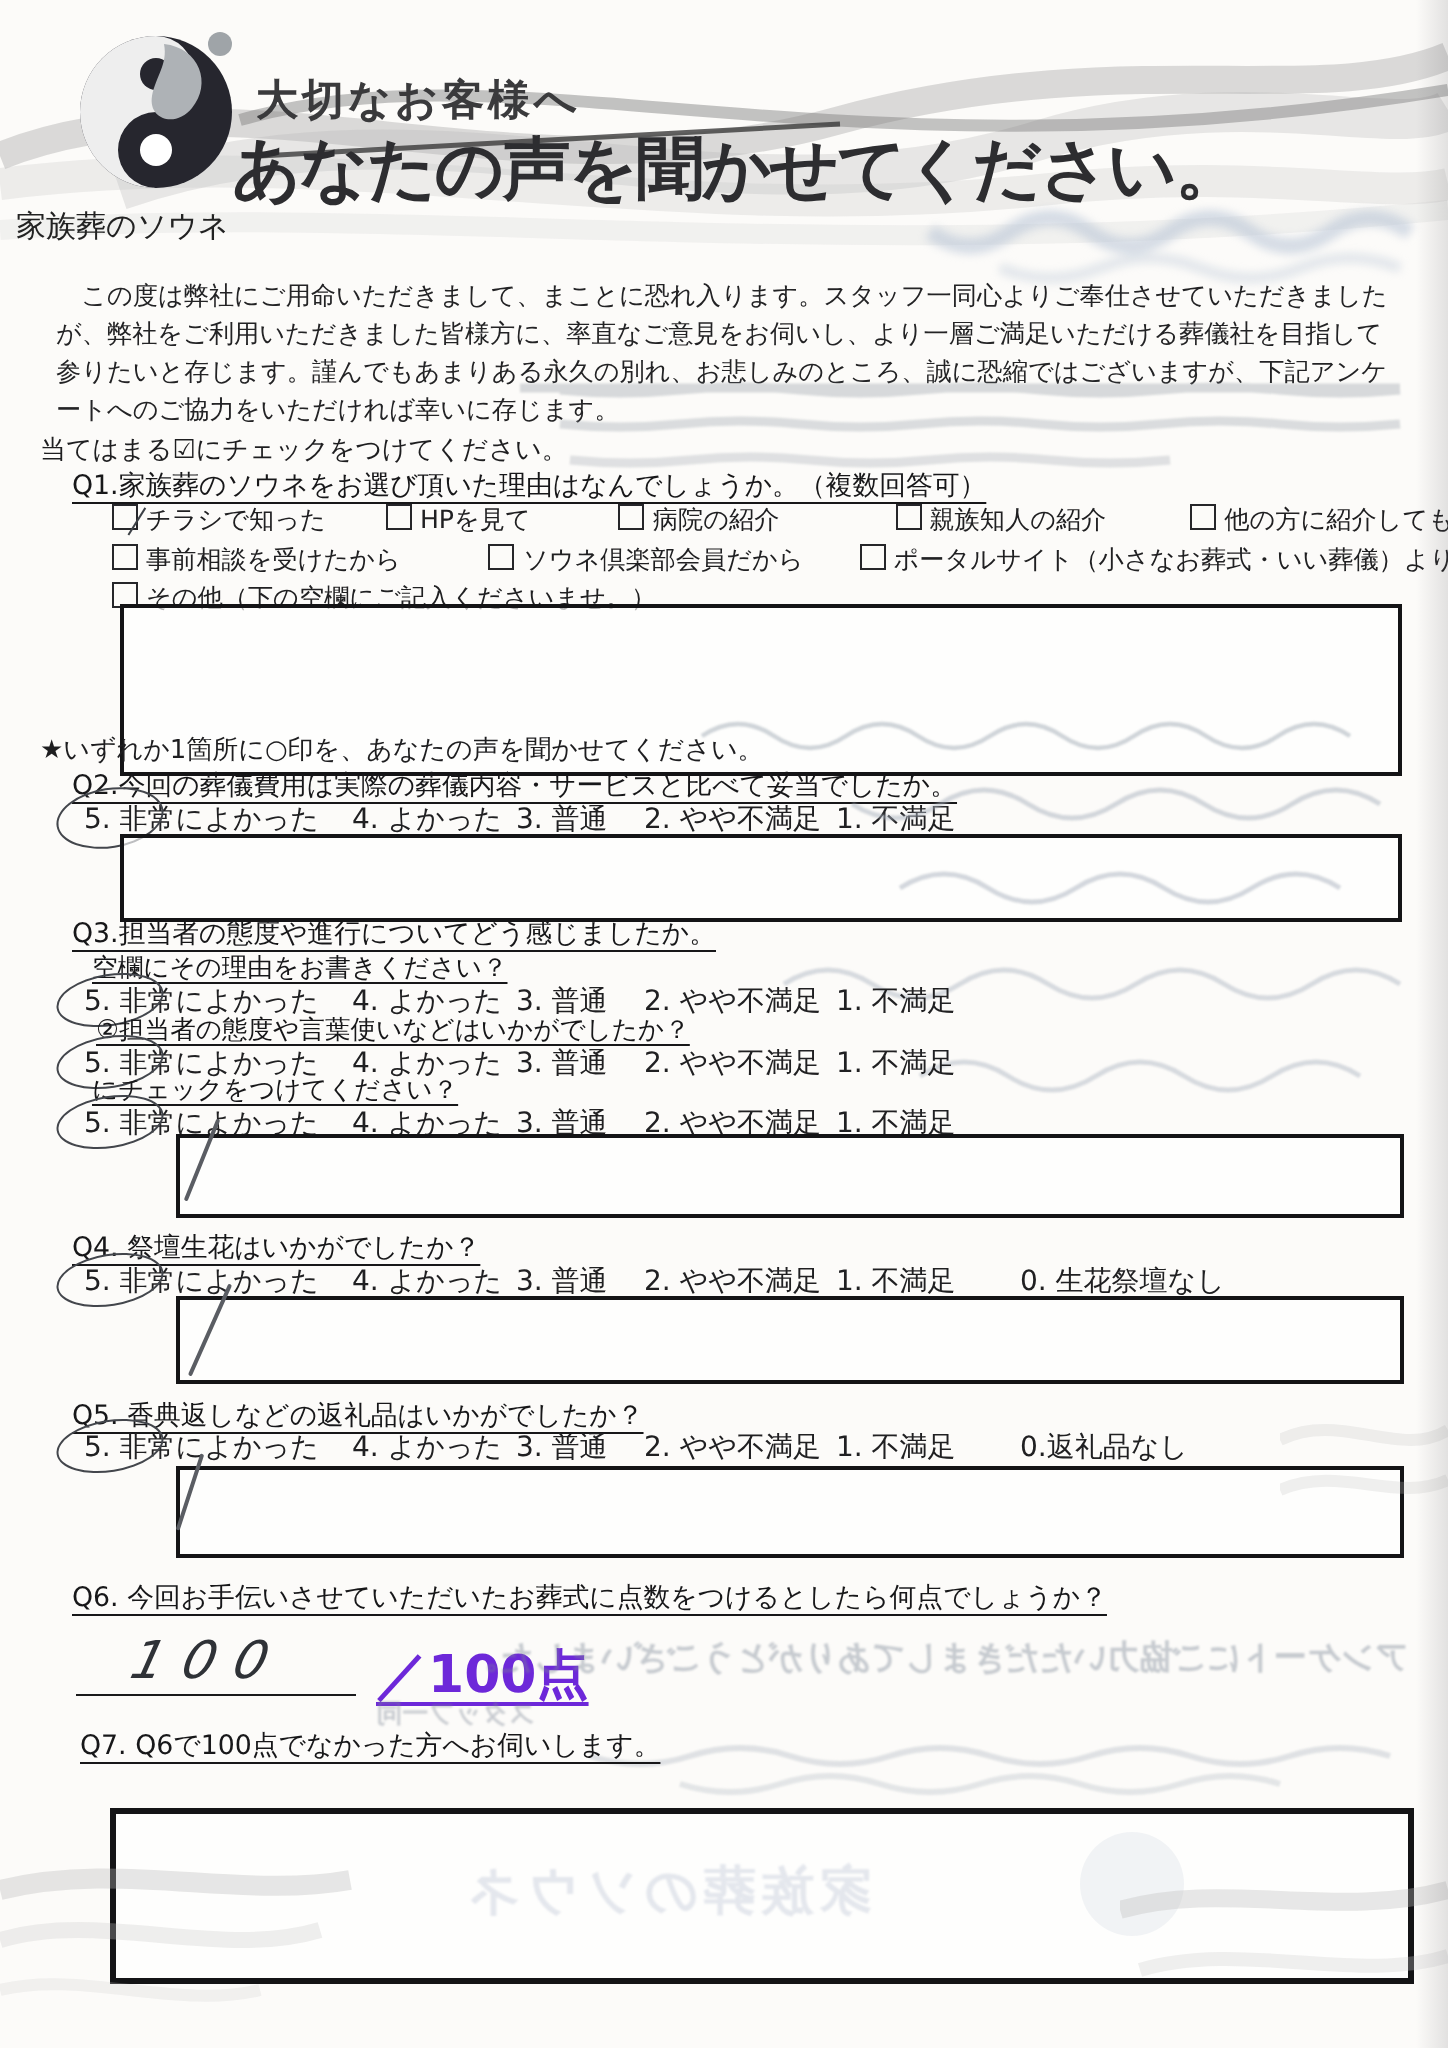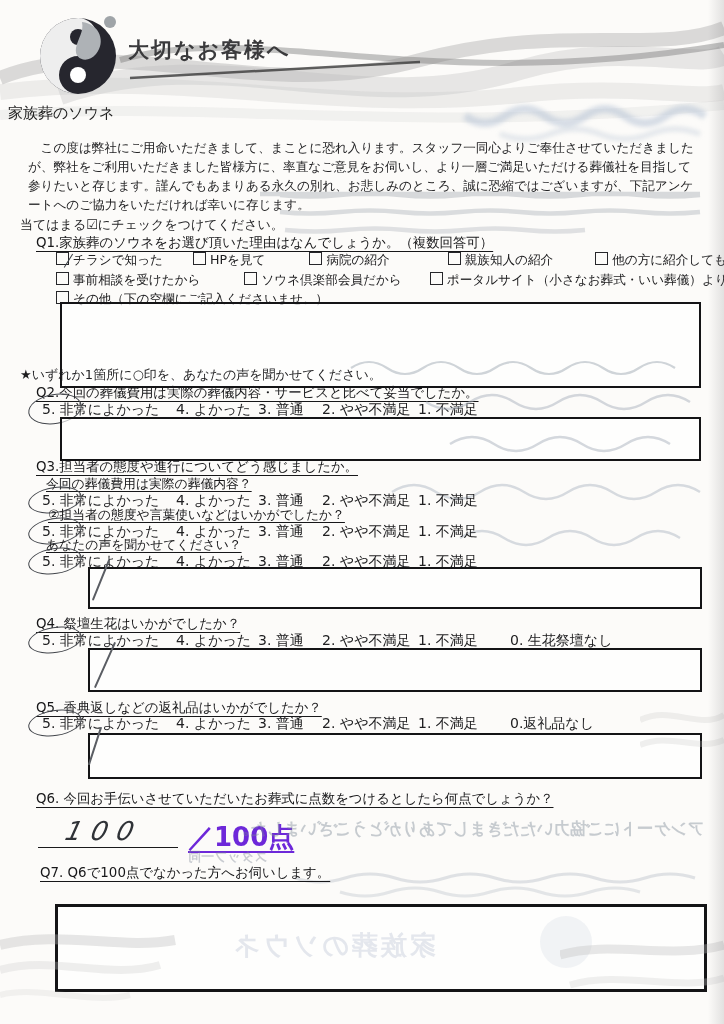--- a/index.html
+++ b/index.html
@@ -64,20 +64,21 @@
     <circle cx="44" cy="48" r="38" fill="#26262e"></circle>
     <path d="M44,10 a38,38 0 0 0 0,76 a19,19 0 0 1 0,-38 a19,19 0 0 0 0,-38 Z" fill="#ffffff" opacity="0.92"></path>
     <circle cx="44" cy="29" r="8" fill="#26262e"></circle>
     <circle cx="44" cy="67" r="8" fill="#ffffff"></circle>
     <path d="M48,14 C66,16 72,34 62,46 C54,56 40,52 42,40 C44,30 50,24 48,14 Z" fill="#aeb2b6"></path>
     <circle cx="76" cy="14" r="6" fill="#9fa4a8"></circle>
   </svg>
   <div class="abs" id="brand-label">家族葬のソウネ</div>
 
   <div class="abs" id="greeting">大切なお客様へ</div>
+  <div class="abs" id="main-title">あなたの声を聞かせてください。</div>
 
   <svg class="abs ghost" style="left:420px;top:96px;filter:blur(2px)" width="290" height="48" viewBox="0 0 290 48">
     <path d="M5,20 q20,-14 40,0 q20,14 40,0 q20,-14 40,0 q20,14 40,0 q20,-14 40,0 q20,14 40,0" stroke="#b6c2d6" stroke-width="8" fill="none" opacity="0.55"></path>
     <path d="M10,38 q25,-10 50,0 q25,10 50,0 q25,-10 50,0 q25,10 50,0" stroke="#c2cbda" stroke-width="5" fill="none" opacity="0.45"></path>
   </svg>
 
   <div class="abs" id="intro">この度は弊社にご用命いただきまして、まことに恐れ入ります。スタッフ一同心よりご奉仕させていただきましたが、弊社をご利用いただきました皆様方に、率直なご意見をお伺いし、より一層ご満足いただける葬儀社を目指して参りたいと存じます。謹んでもあまりある永久の別れ、お悲しみのところ、誠に恐縮ではございますが、下記アンケートへのご協力をいただければ幸いに存じます。</div>
 
   <svg class="abs ghost" style="left:255px;top:186px" width="450" height="52" viewBox="0 0 450 52">
     <path d="M5,8 h440 M5,9 q30,3 60,0 q30,-3 60,0 q30,3 60,0 q30,-3 60,0 q30,3 60,0 q30,-3 60,0 q30,3 60,0" stroke="#9aa2ac" stroke-width="4.5" fill="none" opacity="0.38"></path>
@@ -122,33 +123,33 @@
 
   <svg class="abs ghost" style="left:330px;top:388px" width="380" height="180" viewBox="0 0 380 180">
     <path d="M20,14 q22,-14 44,0 t44,0 t44,0 t44,0 t44,0 t44,0" stroke="#a9b2be" stroke-width="2.4" fill="none" opacity="0.5"></path>
     <path d="M40,56 q22,-14 44,0 t44,0 t44,0 t44,0 t44,0" stroke="#a9b2be" stroke-width="2.4" fill="none" opacity="0.5"></path>
     <path d="M10,104 q22,-14 44,0 t44,0 t44,0 t44,0 t44,0 t44,0 t44,0" stroke="#a9b2be" stroke-width="2.4" fill="none" opacity="0.45"></path>
     <path d="M30,150 q22,-14 44,0 t44,0 t44,0 t44,0 t44,0" stroke="#a9b2be" stroke-width="2.4" fill="none" opacity="0.45"></path>
   </svg>
 
   <div class="abs qtitle" style="left:36px;top:458px">Q3.担当者の態度や進行についてどう感じましたか。</div>
 
-  <div class="abs subtitle" style="left:46px;top:476px">今回の葬儀費用は実際の葬儀内容？</div>
+  <div class="abs subtitle" style="left:46px;top:476px">空欄にその理由をお書きください？</div>
   <div class="abs raterow" style="top:492px">
     <span class="ro1">5. 非常によかった</span><span class="ro2">4. よかった</span><span class="ro3">3. 普通</span><span class="ro4">2. やや不満足</span><span class="ro5">1. 不満足</span>
   </div>
   <div class="abs circle5" style="left:28px;top:487px"></div>
 
   <div class="abs subtitle" style="left:48px;top:507px">②担当者の態度や言葉使いなどはいかがでしたか？</div>
   <div class="abs raterow" style="top:523px">
     <span class="ro1">5. 非常によかった</span><span class="ro2">4. よかった</span><span class="ro3">3. 普通</span><span class="ro4">2. やや不満足</span><span class="ro5">1. 不満足</span>
   </div>
   <div class="abs circle5" style="left:28px;top:518px"></div>
 
-  <div class="abs subtitle" style="left:46px;top:537px">あなたの声を聞かせてください？</div>
+  <div class="abs subtitle" style="left:46px;top:537px">にチェックをつけてください？</div>
   <div class="abs raterow" style="top:553px">
     <span class="ro1">5. 非常によかった</span><span class="ro2">4. よかった</span><span class="ro3">3. 普通</span><span class="ro4">2. やや不満足</span><span class="ro5">1. 不満足</span>
   </div>
   <div class="abs circle5" style="left:28px;top:548px"></div>
 
   <div class="abs ansbox" style="left:88px;width:610px;top:567px;height:38px"></div>
   <div class="abs penstroke" style="left:100px;top:558px;height:44px;transform:rotate(22deg)"></div>
 
   <div class="abs qtitle" style="left:36px;top:615px">Q4. 祭壇生花はいかがでしたか？</div>
   <div class="abs raterow" style="top:632px">

